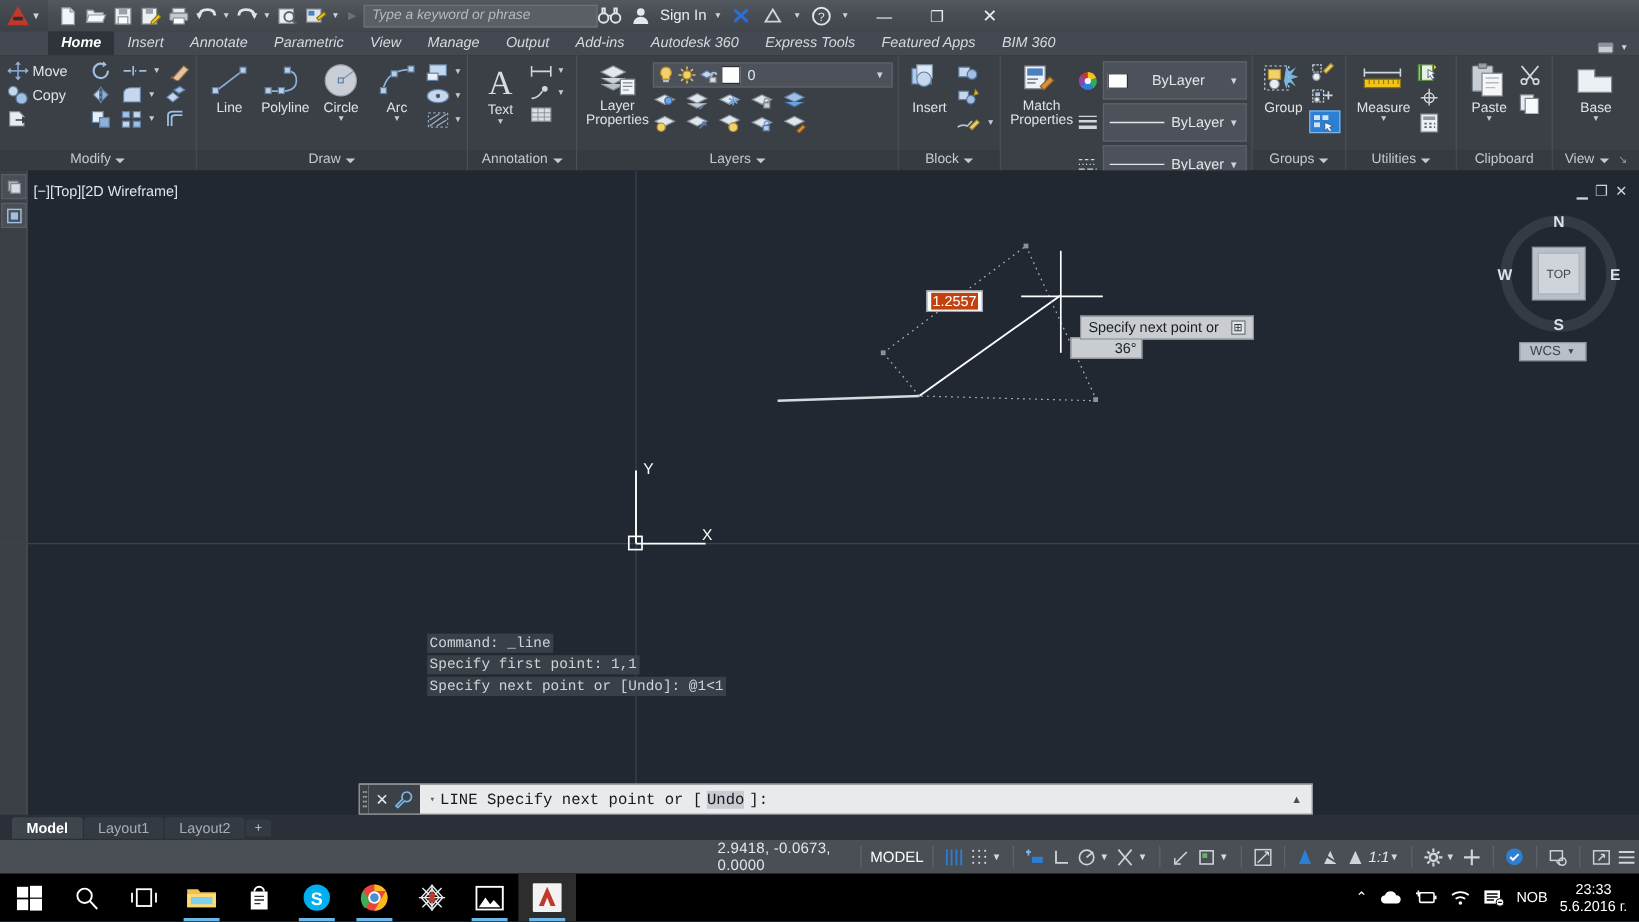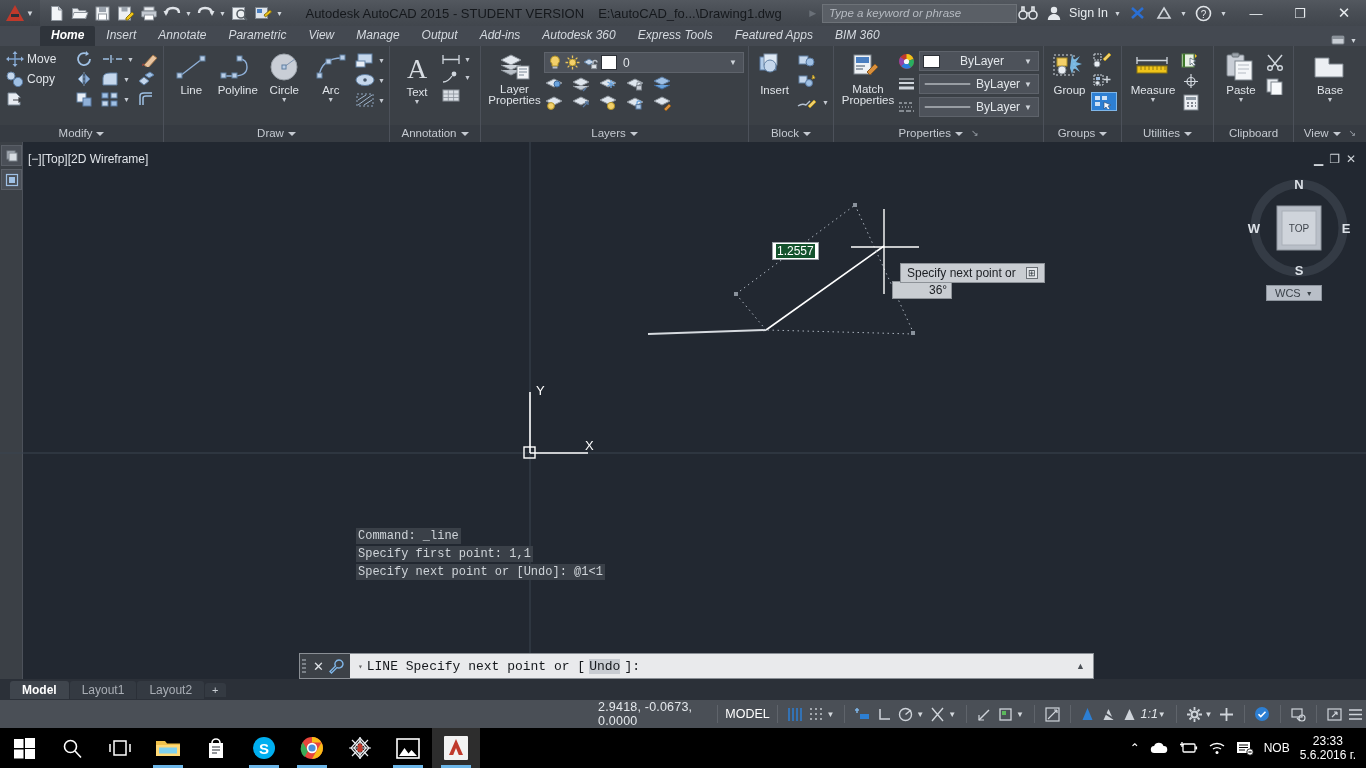--- a/index.html
+++ b/index.html
@@ -105,21 +105,21 @@
   .mini-caret { font-size:7px; color:#c5cad1; }
 
   .layercombo {
     display:flex; align-items:center; height:21px; width:200px;
     background:#4d525a; border:1px solid #5e636b; padding:0 3px; gap:3px;
   }
   .layercombo .txt { font-size:12px; color:#e3e7eb; margin-left:3px; flex:1; }
   .combo-caret { font-size:8px; color:#cfd4da; padding-right:3px; }
 
   .propcombo {
-    display:flex; align-items:center; height:20px; width:120px;
+    display:flex; align-items:center; height:32px; width:120px;
     background:#4d525a; border:1px solid #5e636b; padding:0 3px;
     justify-content:flex-end; gap:4px;
   }
   .propcombo .txt { font-size:12px; color:#e3e7eb; }
 
   
   .canvas {
     position:absolute; top:142px; left:0; width:1366px; height:546px;
     background:#222831;
   }
@@ -131,21 +131,21 @@
              background:#4a4f57; border:1px solid #5a5f67; }
   .vp-label {
     position:absolute; top:152px; left:28px; font-size:12px; color:#e0e4e9;
   }
   .vp-ctrls { position:absolute; top:152px; right:10px; display:flex; gap:6px; color:#cfd4d9; font-size:12px; }
 
   .dyn-input {
     position:absolute; background:#ffffff; border:1px solid #9aa0a6;
     font-size:12px; padding:1px 3px; color:#111;
   }
-  .dyn-input .sel { background:#14532d; color:#ffffff; padding:0 1px; }
+  .dyn-input .sel { background:#c2410c; color:#ffffff; padding:0 1px; }
   .dyn-angle {
     position:absolute; background:#c9cdd2; border:1px solid #8d9298;
     font-size:12px; color:#1b1e22; padding:1px 4px;
   }
   .tooltip {
     position:absolute; background:#c9cdd2; border:1px solid #8d9298;
     font-size:12px; color:#1b1e22; padding:2px 6px; display:flex; align-items:center; gap:10px;
   }
   .tt-exp { width:12px;height:12px; border:1px solid #6b7076; background:#e3e6ea;
             display:flex;align-items:center;justify-content:center; font-size:9px; color:#2a3238; }
@@ -278,23 +278,20 @@
       <div class="qicon">
         <svg width="18" height="17" viewBox="0 0 18 17">
             <rect x="1.5" y="2.5" width="12" height="11" fill="#dfe4ea" stroke="#7d848c"></rect>
             <rect x="3" y="4" width="5" height="4" fill="#4a7fc1"></rect>
             <path d="M10 10l6-5 1.5 2-6 5z" fill="#f0c419" stroke="#8a7412"></path>
           </svg>
       </div>
       <span class="qcaret">▼</span>
     </div>
 
-    <div class="title-text">
-      <span>Autodesk AutoCAD 2015 - STUDENT VERSION</span><span class="fpath">E:\autoCAD_fo...\Drawing1.dwg</span>
-    </div>
     <span class="title-sep">▶</span>
 
     <div class="searchbox">
       <span>Type a keyword or phrase</span>
     </div>
 
     <div class="tb-right">
       <div class="qicon">
         <svg width="20" height="16" viewBox="0 0 20 16">
             <circle cx="5" cy="10" r="4" fill="none" stroke="#e0e4e8" stroke-width="1.6"></circle>

